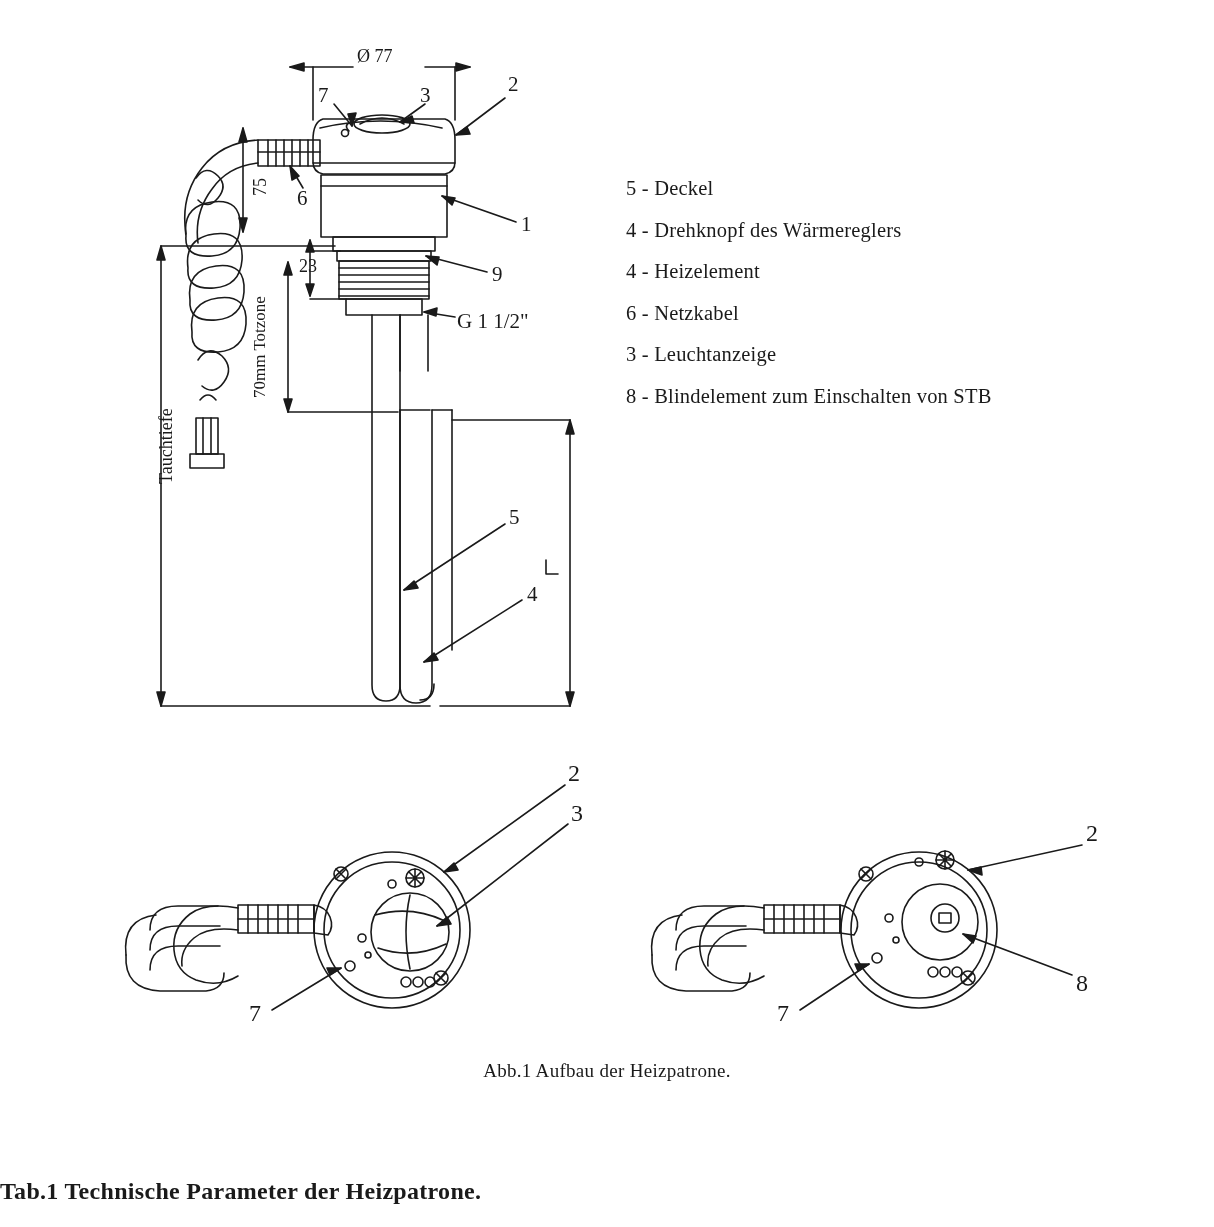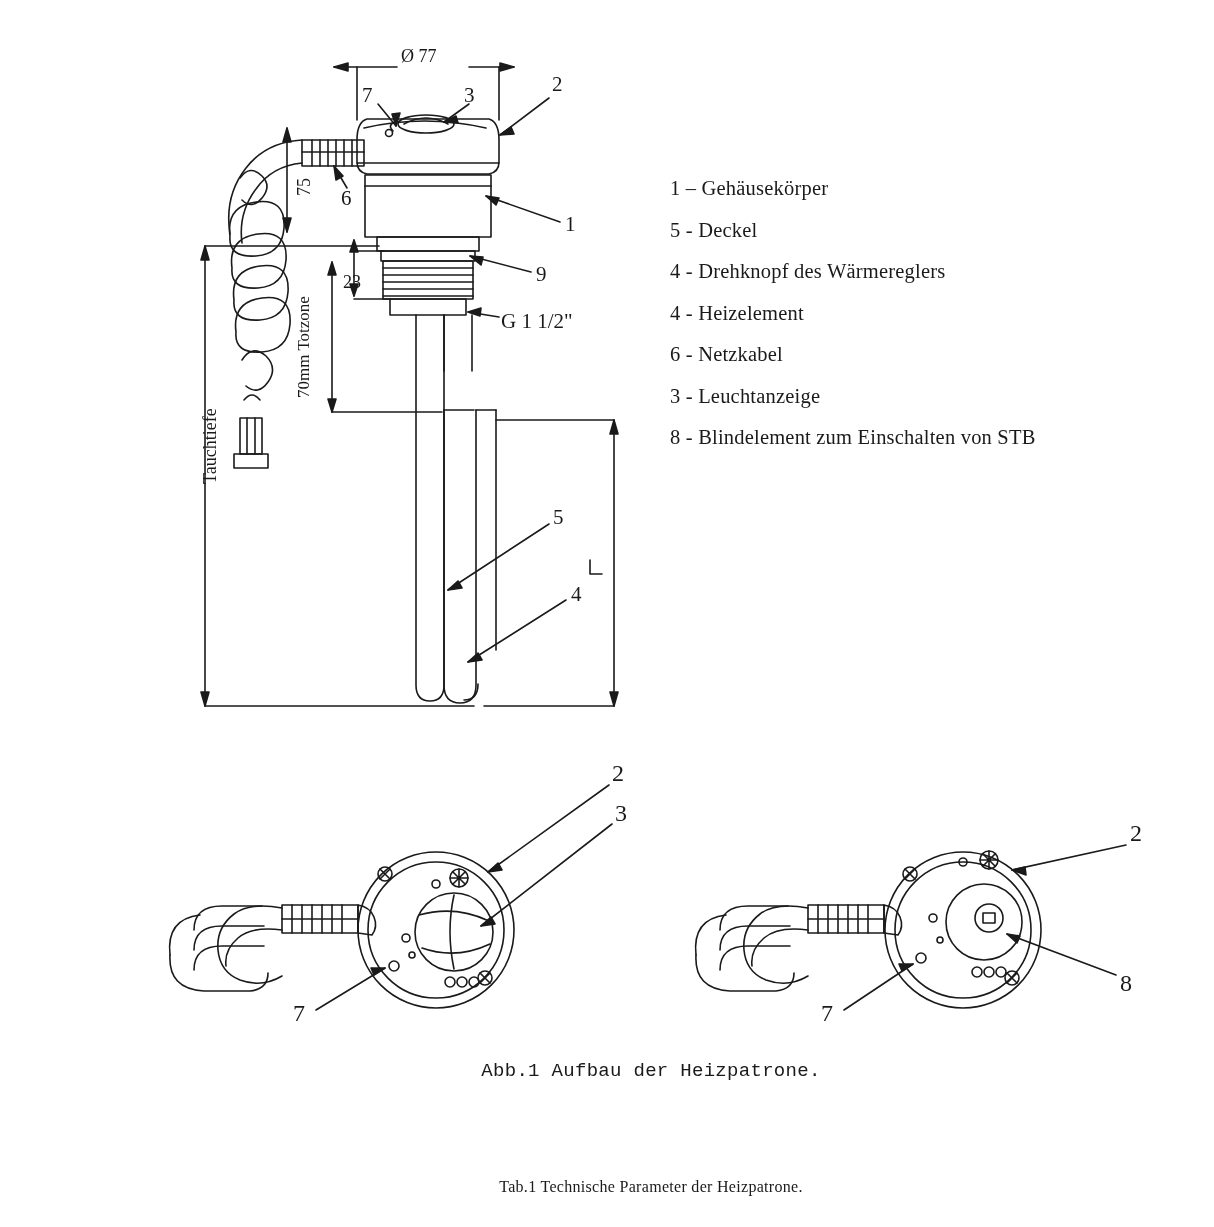--- a/index.html
+++ b/index.html
@@ -11,21 +11,20 @@
     width: 1214px;
     height: 1227px;
     position: relative;
     font-family: "Liberation Serif", serif;
     color: #1a1a1a;
     overflow: hidden;
   }
   .stage {
     position: absolute;
     inset: 0;
-    margin-left: 44px;
   }
   svg.drawing {
     position: absolute;
     top: 0;
     left: 0;
     width: 1214px;
     height: 1227px;
   }
   .legend {
     position: absolute;
@@ -41,30 +40,30 @@
     letter-spacing: 0.2px;
   }
   .caption-fig {
     position: absolute;
     left: 0;
     top: 1060px;
     width: 1214px;
     text-align: center;
     font-size: 19px;
     letter-spacing: 0.3px;
-    font-family: Liberation Mono, monospace;
   }
   .caption-tab {
     position: absolute;
     left: 0;
     top: 1178px;
     width: 1214px;
-    text-align: center;
-    font-size: 16px;
+    text-align: left;
+    font-size: 24px;
     letter-spacing: 0.3px;
+    font-weight: bold;
   }
   .dim {
     font-size: 18px;
     position: absolute;
     white-space: nowrap;
   }
   .lbl {
     font-size: 21px;
     position: absolute;
     white-space: nowrap;
@@ -329,21 +328,21 @@
         <path d="M963 934 l13 2 l-3 7 z" fill="#1a1a1a"></path>
         <line x1="800" y1="1010" x2="869" y2="964"></line>
         <path d="M869 964 l-11 7 l-3 -7 z" fill="#1a1a1a"></path>
       </g>
 
     </g>
   </svg>
 
   <div class="dim" style="left:357px; top:46px;">Ø 77</div>
   <div class="dim vert" style="left:250px; top:196px;">75</div>
-  <div class="dim" style="left:299px; top:272px;">23</div>
+  <div class="dim" style="left:299px; top:256px;">23</div>
   <div class="lbl" style="left:457px; top:309px;">G 1 1/2"</div>
   <div class="dim vert" style="left:250px; top:398px; font-size:17px;">70mm Totzone</div>
   <div class="dim vert" style="left:156px; top:484px;">Tauchtiefe</div>
 
   <div class="lbl" style="left:508px; top:72px;">2</div>
   <div class="lbl" style="left:420px; top:83px;">3</div>
   <div class="lbl" style="left:318px; top:83px;">7</div>
   <div class="lbl" style="left:297px; top:186px;">6</div>
   <div class="lbl" style="left:521px; top:212px;">1</div>
   <div class="lbl" style="left:492px; top:262px;">9</div>
@@ -352,21 +351,20 @@
 
   <div class="lbl" style="left:568px; top:760px; font-size:24px;">2</div>
   <div class="lbl" style="left:571px; top:800px; font-size:24px;">3</div>
   <div class="lbl" style="left:249px; top:1000px; font-size:24px;">7</div>
 
   <div class="lbl" style="left:1086px; top:820px; font-size:24px;">2</div>
   <div class="lbl" style="left:1076px; top:970px; font-size:24px;">8</div>
   <div class="lbl" style="left:777px; top:1000px; font-size:24px;">7</div>
 
   <div class="legend">
-    <div class="legend-item">1 – Gehäusekörper</div>
     <div class="legend-item">5 - Deckel</div>
     <div class="legend-item">4 - Drehknopf des Wärmereglers</div>
     <div class="legend-item">4 - Heizelement</div>
     <div class="legend-item">6 - Netzkabel</div>
     <div class="legend-item">3 - Leuchtanzeige</div>
     <div class="legend-item">8 - Blindelement zum Einschalten von STB</div>
   </div>
 
   <div class="caption-fig">Abb.1 Aufbau der Heizpatrone.</div>
   <div class="caption-tab">Tab.1 Technische Parameter der Heizpatrone.</div>

